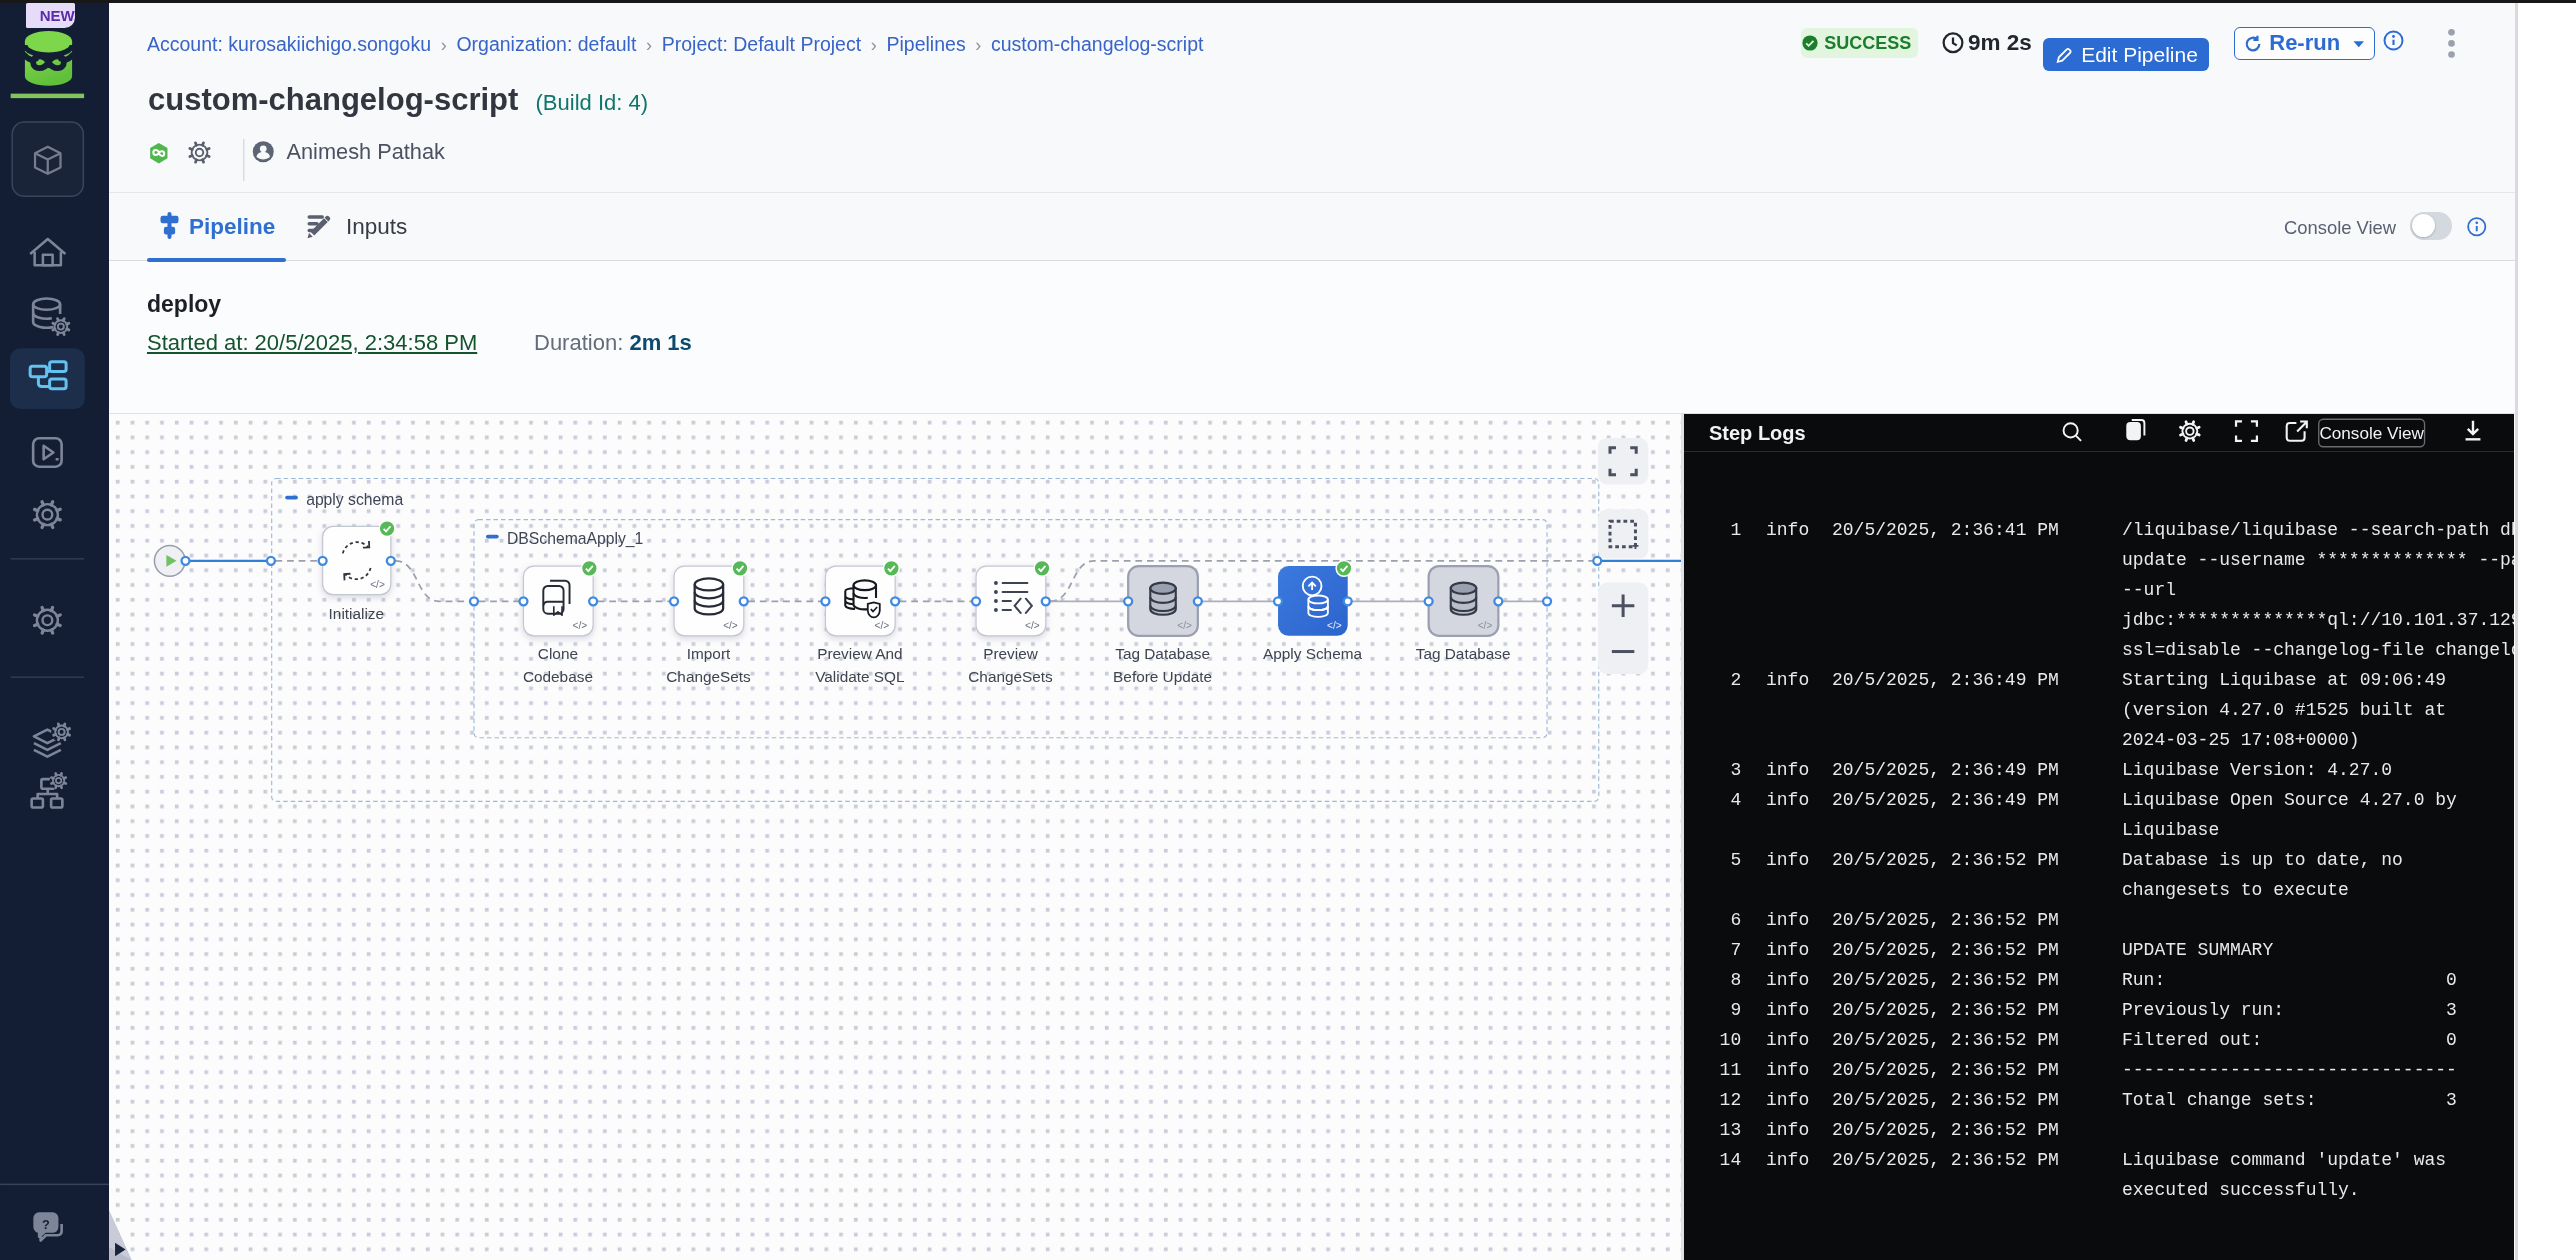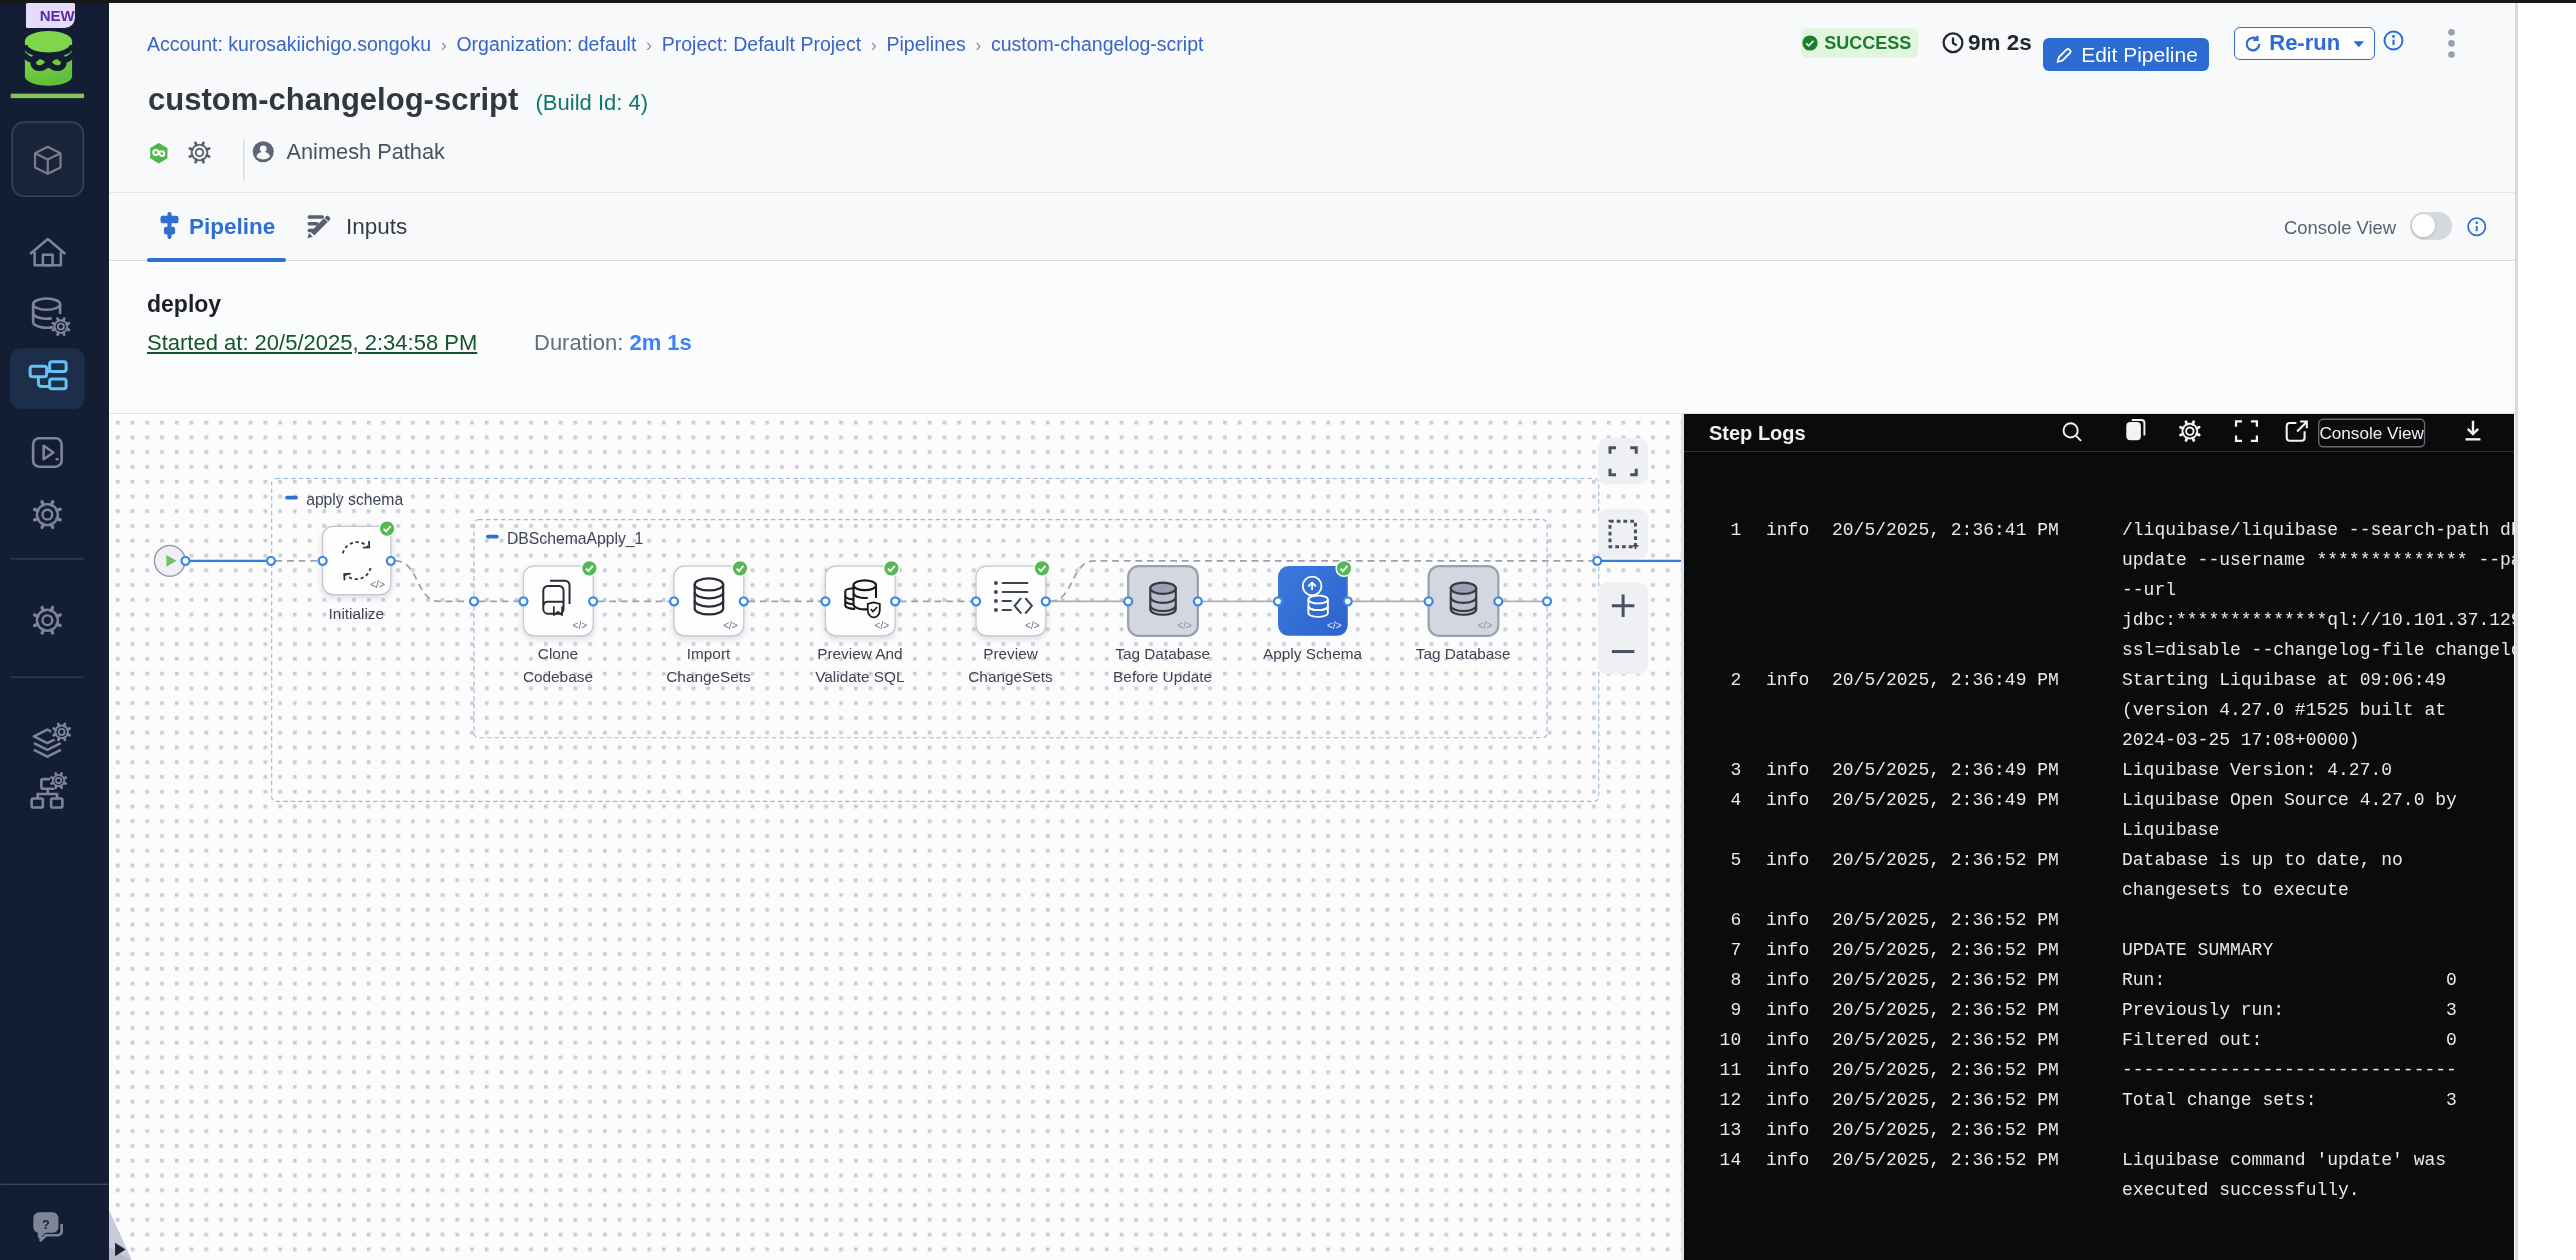--- a/index.html
+++ b/index.html
@@ -469,16 +469,16 @@
       <div style="position:absolute; left:2.2px; top:2.2px; width:23px; height:23px; background:#fff; border-radius:50%; box-shadow:0 0.7px 2.2px rgba(0,0,0,.25);"></div>
     </div>
   <svg class="abs" style="left:2467px; top:217px;" width="21" height="21" viewBox="0 0 28 28">
       <circle cx="13" cy="13" r="11.5" fill="none" stroke="#2e6fd0" stroke-width="2.4"></circle>
       <path d="M13 12 v 7" stroke="#2e6fd0" stroke-width="2.6"></path>
       <circle cx="13" cy="7.8" r="1.8" fill="#2e6fd0"></circle>
     </svg>
 
   <div class="abs" style="left:147px; top:291px; font-size:23px; font-weight:bold; color:#1c1f26;">deploy</div>
   <div class="abs" style="left:147px; top:330px; font-size:22px; color:#14532d;text-decoration:underline;">Started at: 20/5/2025, 2:34:58 PM</div>
-  <div class="abs" style="left:534px; top:330px; font-size:22px; color:#646b7a;">Duration: <span style="color:#3b82f6; font-weight:bold;">2m 1s</span></div>
+  <div class="abs" style="left:534px; top:330px; font-size:22px; color:#646b7a;">Duration: <span style="color:#0c4a6e; font-weight:bold;">2m 1s</span></div>
 
 </div>
 
 
 </body></html>

